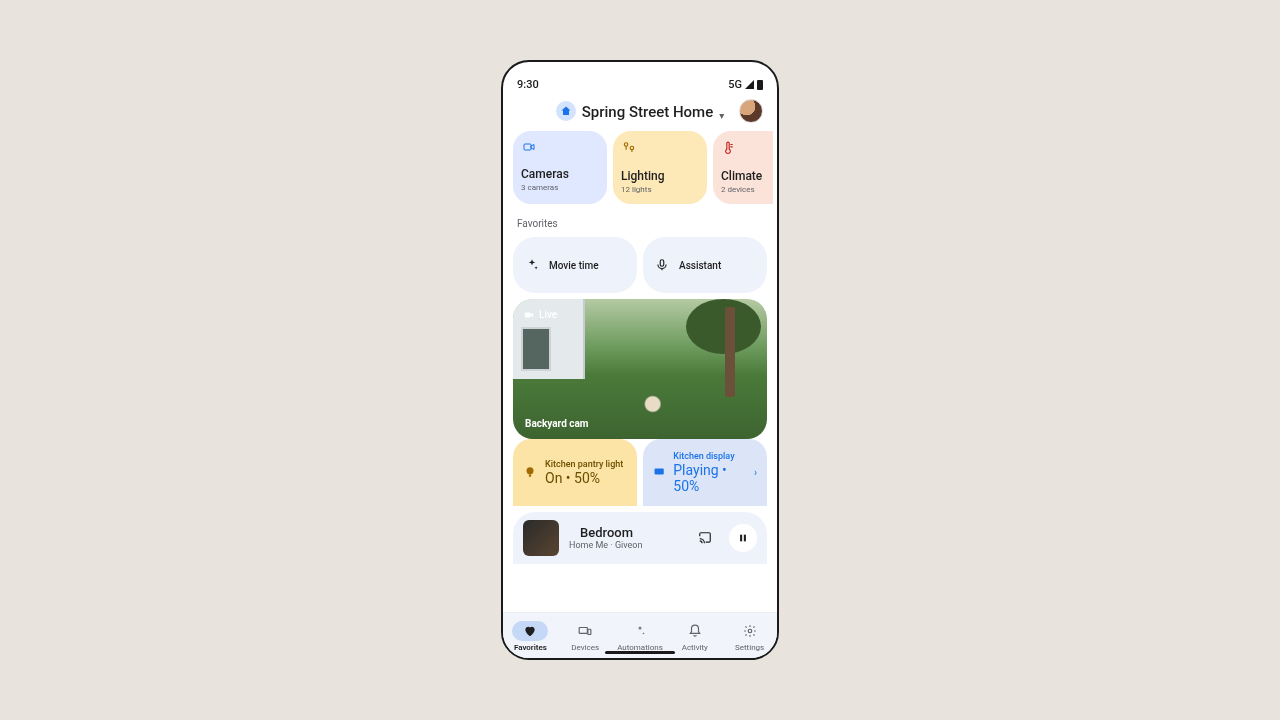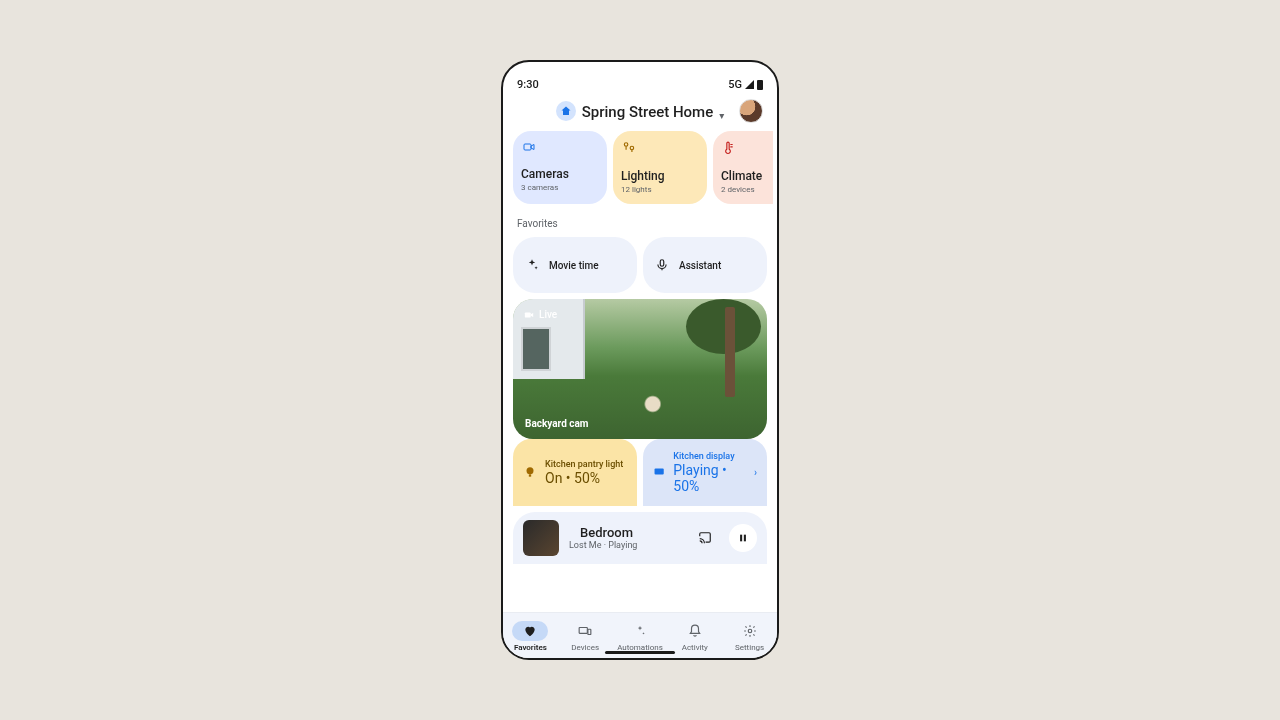--- a/index.html
+++ b/index.html
@@ -297,21 +297,21 @@
           <span class="dev-sub">Playing • 50%</span>
         </div>
         <span class="arrow" style="color:#1a73e8">›</span>
       </div>
     </div>
 
     <div class="media-card">
       <div class="album"></div>
       <div class="media-text">
         <div class="media-title">Bedroom</div>
-        <div class="media-sub">Lost Me · Playing</div>
+        <div class="media-sub">Home Me · Giveon</div>
       </div>
       <div class="media-btn cast-btn">
         <svg width="16" height="14" viewBox="0 0 24 24" fill="none" stroke="#1f1f1f" stroke-width="2">
             <path d="M3 17a4 4 0 0 1 4 4M3 13a8 8 0 0 1 8 8M3 9V5a2 2 0 0 1 2-2h14a2 2 0 0 1 2 2v12a2 2 0 0 1-2 2h-6"></path>
           </svg>
       </div>
       <div class="media-btn pause-btn">
         <svg width="10" height="10" viewBox="0 0 24 24" fill="#1f1f1f">
             <rect x="5" y="4" width="5" height="16"></rect>
             <rect x="14" y="4" width="5" height="16"></rect>

